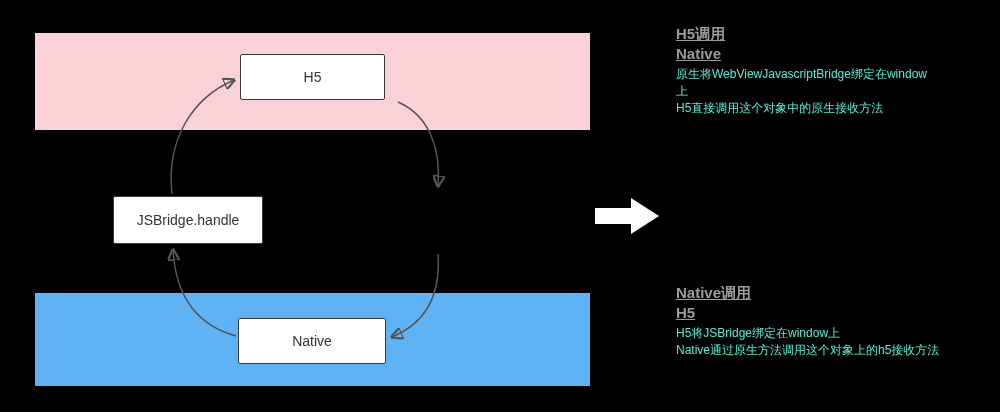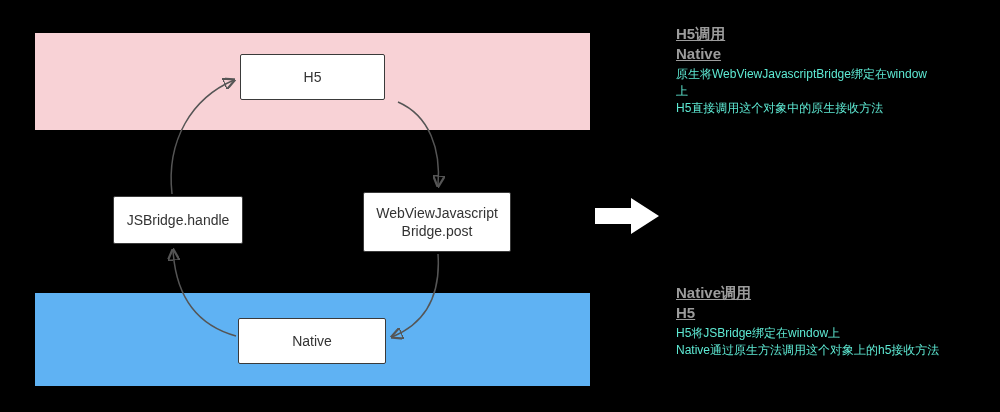--- a/index.html
+++ b/index.html
@@ -9,21 +9,21 @@
   
   .band{position:absolute;left:35px;width:555px;}
   .band-h5{top:33px;height:97px;background:#f8d2d6;}
   .band-native{top:293px;height:93px;background:#5fb2f3;}
 
   
   .node{position:absolute;background:#fff;border:1px solid #3a3a3a;border-radius:2px;
         display:flex;flex-direction:column;align-items:center;justify-content:center;
         font-size:14px;color:#333;line-height:18px;text-align:center;box-sizing:border-box;}
   .node-h5{left:240px;top:54px;width:145px;height:46px;}
-  .node-handle{left:113px;top:196px;width:130px;height:48px;}
+  .node-handle{left:113px;top:196px;width:150px;height:48px;}
   .node-post{left:363px;top:192px;width:148px;height:60px;}
   .node-native{left:238px;top:318px;width:148px;height:46px;}
 
   
   .cycle-svg{position:absolute;left:0;top:0;width:600px;height:412px;pointer-events:none;}
   .cycle-svg path{stroke:#555;stroke-width:1.5;fill:none;}
 
   .big-arrow{position:absolute;left:595px;top:194px;width:66px;height:44px;}
 
   
@@ -55,24 +55,20 @@
   </svg>
 
   <div class="node node-h5">
     <span>H5</span>
   </div>
 
   <div class="node node-handle">
     <span>JSBridge.handle</span>
   </div>
 
-  <div class="node node-post">
-    <span>WebViewJavascript</span>
-    <span>Bridge.post</span>
-  </div>
 
   <div class="node node-native">
     <span>Native</span>
   </div>
 
   <svg class="big-arrow" viewBox="0 0 66 44">
     <polygon points="0,14 36,14 36,4 64,22 36,40 36,30 0,30" fill="#ffffff"></polygon>
   </svg>
 
   <div class="note note-top">

